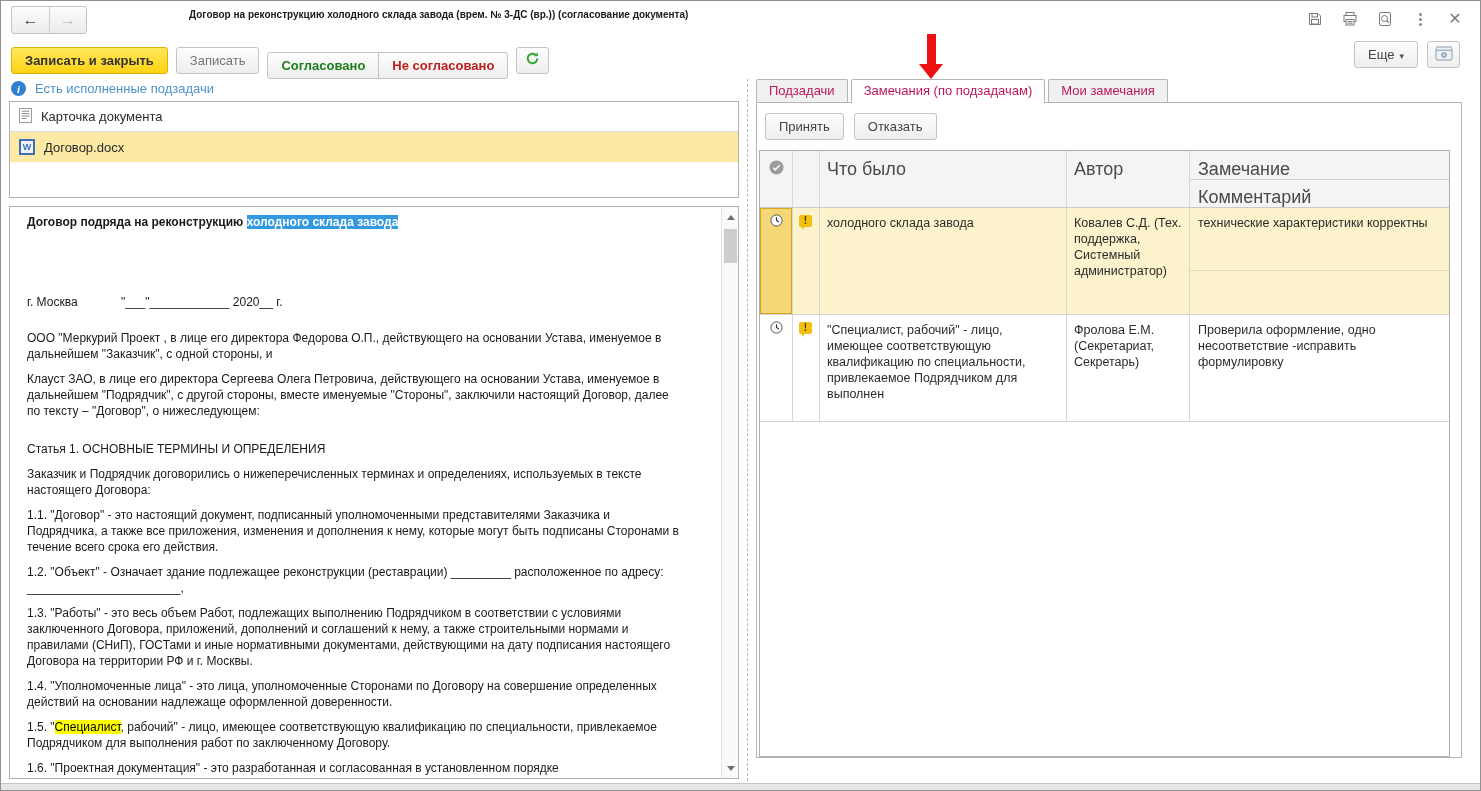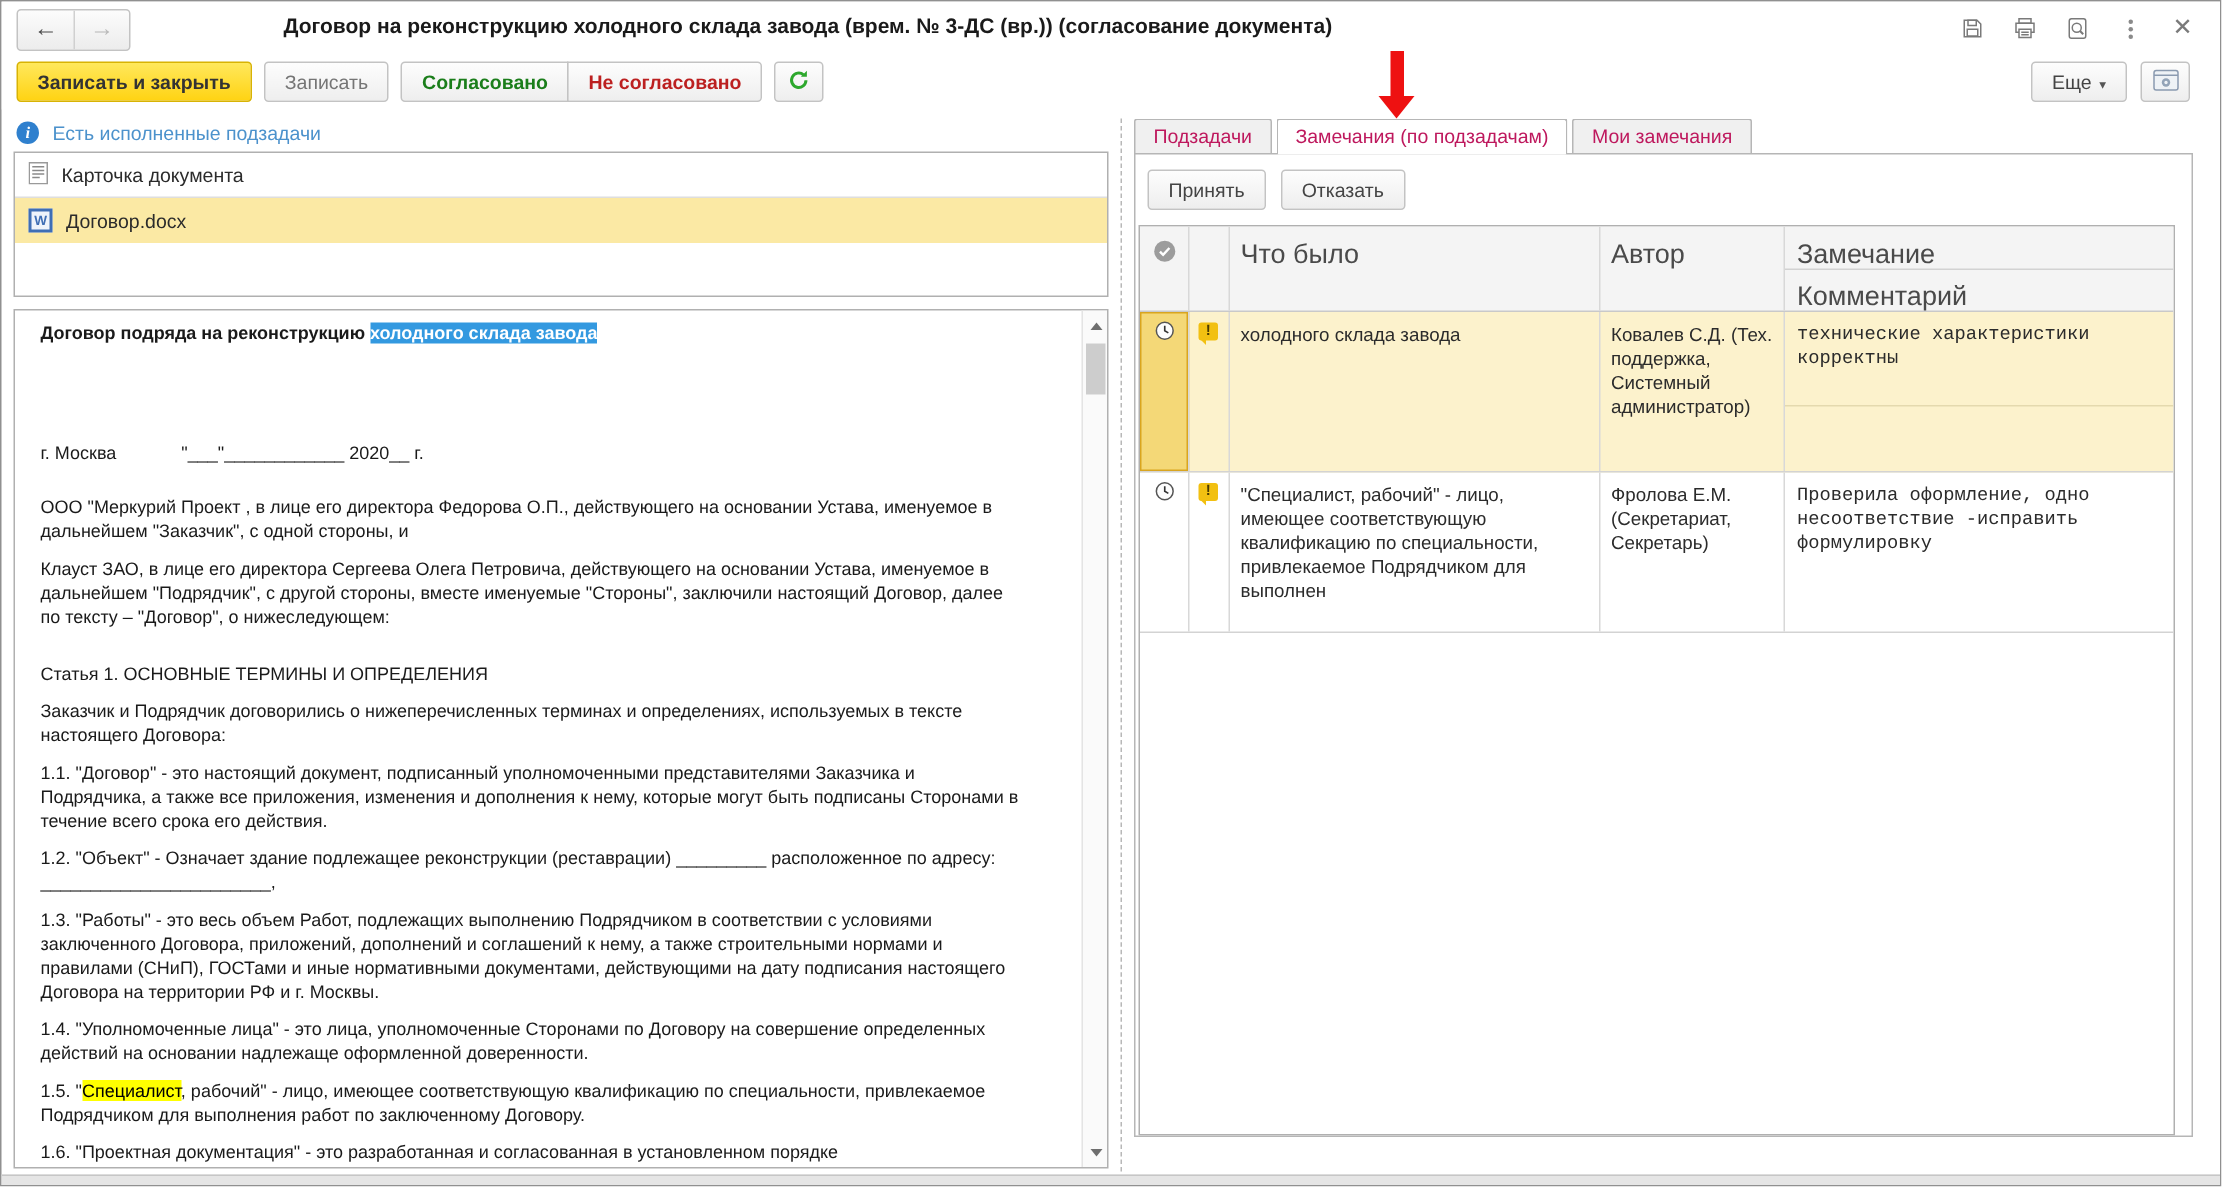--- a/index.html
+++ b/index.html
@@ -6,34 +6,34 @@
   html,body { width:1481px; height:791px; font-family:"Liberation Sans", sans-serif; }
   .window { position:relative; width:1481px; height:791px; background:#ffffff; border:1px solid #909090; overflow:hidden; }
 
   
   .titlebar { position:absolute; left:0; top:0; width:100%; height:36px; background:#fff; }
   .nav-group { position:absolute; left:10px; top:5px; display:flex; border:1px solid #c3c3c3; border-radius:3px; background:linear-gradient(#fcfcfc,#ececec); overflow:hidden; }
   .nav-btn { width:37px; height:26px; border:none; background:transparent; font-size:16px; font-weight:bold; cursor:pointer; line-height:24px; }
   .nav-btn + .nav-btn { border-left:1px solid #d0d0d0; }
   .nav-back { color:#4a4a4a; }
   .nav-fwd { color:#b9b9b9; }
-  .page-title { position:absolute; left:188px; top:8px; font-size:14px; font-weight:bold; color:#1a1a1a; white-space:nowrap; }
+  .page-title { position:absolute; left:188px; top:8px; font-size:10px; font-weight:bold; color:#1a1a1a; white-space:nowrap; }
   .title-icons { position:absolute; right:16px; top:9px; display:flex; align-items:center; gap:17px; }
   .t-icon { width:18px; height:18px; display:flex; align-items:center; justify-content:center; cursor:pointer; color:#7a7a7a; }
   .dots { display:flex; flex-direction:column; gap:2px; }
   .dots i { width:3px; height:3px; border-radius:50%; background:#8a8a8a; }
   .close-x { font-size:16px; color:#7a7a7a; line-height:16px; }
 
   
   .toolbar { position:absolute; left:0; top:36px; width:100%; height:36px; background:#fff; }
   .toolbar-left { position:absolute; left:10px; top:4px; display:flex; gap:8px; align-items:center; }
   .btn { height:27px; padding:0 13px; background:linear-gradient(#fdfdfd,#eeeeee); border:1px solid #c3c3c3; border-radius:3px; font-family:"Liberation Sans",sans-serif; font-size:13px; color:#444; cursor:pointer; }
   .btn-yellow { background:linear-gradient(#ffe85c,#ffd313); border-color:#d8b304; font-weight:bold; color:#333;text-align:right; }
   .btn-gray-text { color:#757575; }
-  .btn-group { display:flex; }
+  .btn-group { display:flex;margin-top:11px; }
   .btn-group .btn:first-child { border-radius:3px 0 0 3px; }
   .btn-group .btn:last-child { border-radius:0 3px 3px 0; margin-left:-1px; }
   .btn-green { color:#1b7e1b; font-weight:bold; }
   .btn-red { color:#bc2020; font-weight:bold; }
   .btn-icon { width:33px; padding:0; display:flex; align-items:center; justify-content:center; }
   .toolbar-right { position:absolute; right:20px; top:4px; display:flex; gap:9px; align-items:center; }
   .caret { font-size:9px; color:#555; margin-left:5px; }
 
   
   .red-arrow { position:absolute; left:916px; top:33px; width:28px; height:45px; }
@@ -85,21 +85,21 @@
   .h-remark { height:28px; padding:8px 0 0 8px; }
   .h-comment { height:28px; padding:7px 0 0 8px; border-top:1px solid #d2d2d2; }
   .hc-center { display:flex; justify-content:center; padding:8px 0 0 0; }
 
   .grid-row { min-height:107px; border-bottom:1px solid #d3d3d3; font-size:12.5px; color:#2b2b2b; line-height:16px; cursor:pointer; }
   .grid-row.selected { background:#fcf2cc; }
   .cell { border-right:1px solid #d8d8d8; padding:7px 6px 0 7px; }
   .cell-check { padding:6px 0 0 0; display:flex; justify-content:center; align-items:flex-start; }
   .grid-row.selected .cell-check { background:#f4d877; box-shadow:inset 0 0 0 1px #d9a51f; }
   .cell-icon { padding:7px 0 0 6px; }
-  .cell-remark { border-right:none; padding:0;font-family:Liberation Mono, monospace; }
+  .cell-remark { border-right:none; padding:0; }
   .remark-text { padding:7px 8px 0 8px; }
   .grid-row.selected .remark-text { height:62px; }
   .comment-text { border-top:1px solid #e4d9ae; padding:6px 8px 0 8px; min-height:38px; }
 
   .warn-icon { position:relative; width:13px; height:12px; background:#f2c011; border-radius:2px; color:#4a3b00; font-size:10px; font-weight:bold; text-align:center; line-height:12px; }
   .warn-icon::after { content:""; position:absolute; left:1px; bottom:-3px; border-left:4px solid transparent; border-right:0 solid transparent; border-top:4px solid #f2c011; }
 
   .bottom-strip { position:absolute; left:0; right:0; top:782px; height:8px; background:#e5e5e5; border-top:1px solid #c6c6c6; }
 </style>
 </head>

